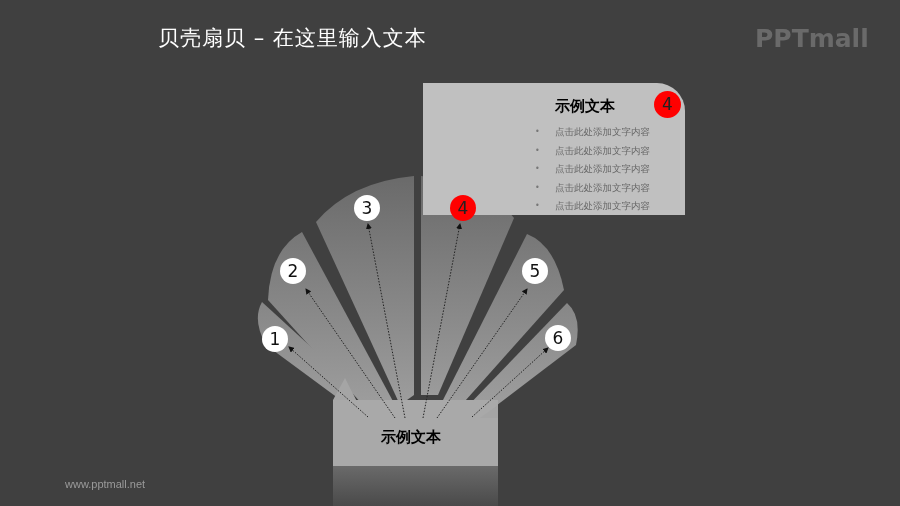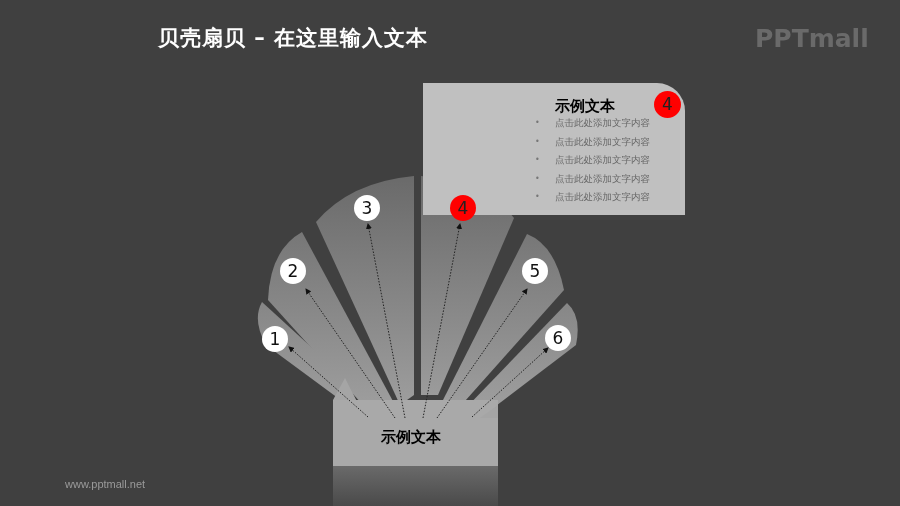--- a/index.html
+++ b/index.html
@@ -1,23 +1,23 @@
 <!DOCTYPE html>
 <html><head>
 <meta charset="utf-8">
 <style>
   html, body { margin:0; padding:0; }
   body { width:900px; height:506px; background:#404040; position:relative; overflow:hidden; font-family:"DejaVu Sans","Liberation Sans",sans-serif; }
-  .title { position:absolute; left:158px; top:24px; color:#ffffff; font-size:21px; font-weight:bold; letter-spacing:1px; white-space:nowrap;text-align:center; }
+  .title { position:absolute; left:158px; top:24px; color:#ffffff; font-size:21px; font-weight:normal; letter-spacing:1px; white-space:nowrap;text-align:center; }
   .logo { position:absolute; left:755px; top:24px; color:#6a6a6a; font-size:25px; font-weight:bold; font-family:"DejaVu Sans",sans-serif; letter-spacing:0px; }
   .footer-url { position:absolute; left:65px; top:478px; color:#9a9a9a; font-size:11px; font-family:"Liberation Sans",sans-serif; }
   svg.shell { position:absolute; left:0; top:0; }
   .callout { position:absolute; left:423px; top:83px; width:262px; height:132px; background:#c0c0c0; border-top-right-radius:28px; }
   .callout-title { position:absolute; left:555px; top:97px; color:#000; font-size:15px; font-weight:bold; }
-  .bullets { position:absolute; left:535px; top:114px; margin:0; padding:0; list-style:none; }
+  .bullets { position:absolute; left:535px; top:123px; margin:0; padding:0; list-style:none; }
   .bullets li { position:relative; color:#666666; font-size:9.5px; height:18.5px; line-height:18.5px; padding-left:20px; white-space:nowrap; }
   .bullets li::before { content:"•"; position:absolute; left:0; color:#777; font-size:8px; }
   .badge { position:absolute; width:26px; height:26px; border-radius:50%; background:#fff; color:#111; font-size:17px; text-align:center; line-height:26px; font-family:"DejaVu Sans",sans-serif; }
   .badge.red { background:#ff0000; color:#222; }
   .callout-badge { position:absolute; left:654px; top:91px; width:27px; height:27px; border-radius:50%; background:#ff0000; color:#222; font-size:17px; text-align:center; line-height:27px; }
   .base-label { position:absolute; left:381px; top:428px; color:#000; font-size:15px; font-weight:bold; }
 </style>
 </head>
 <body>
 

